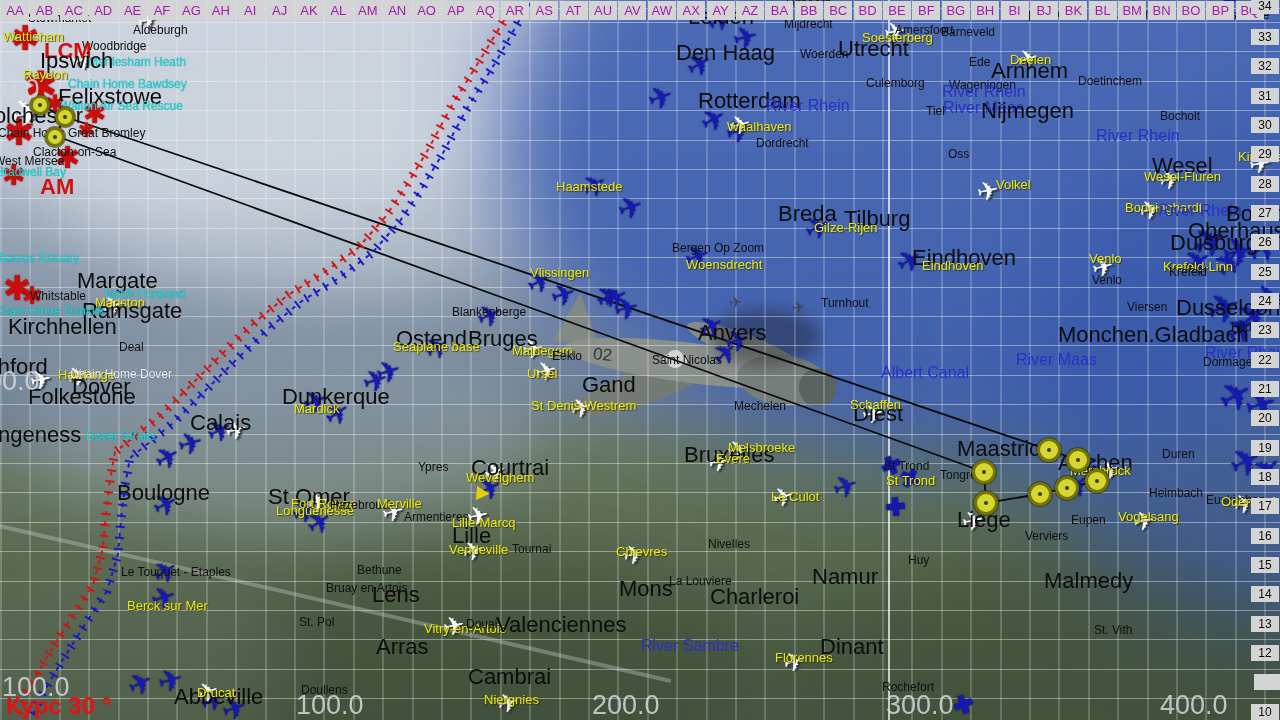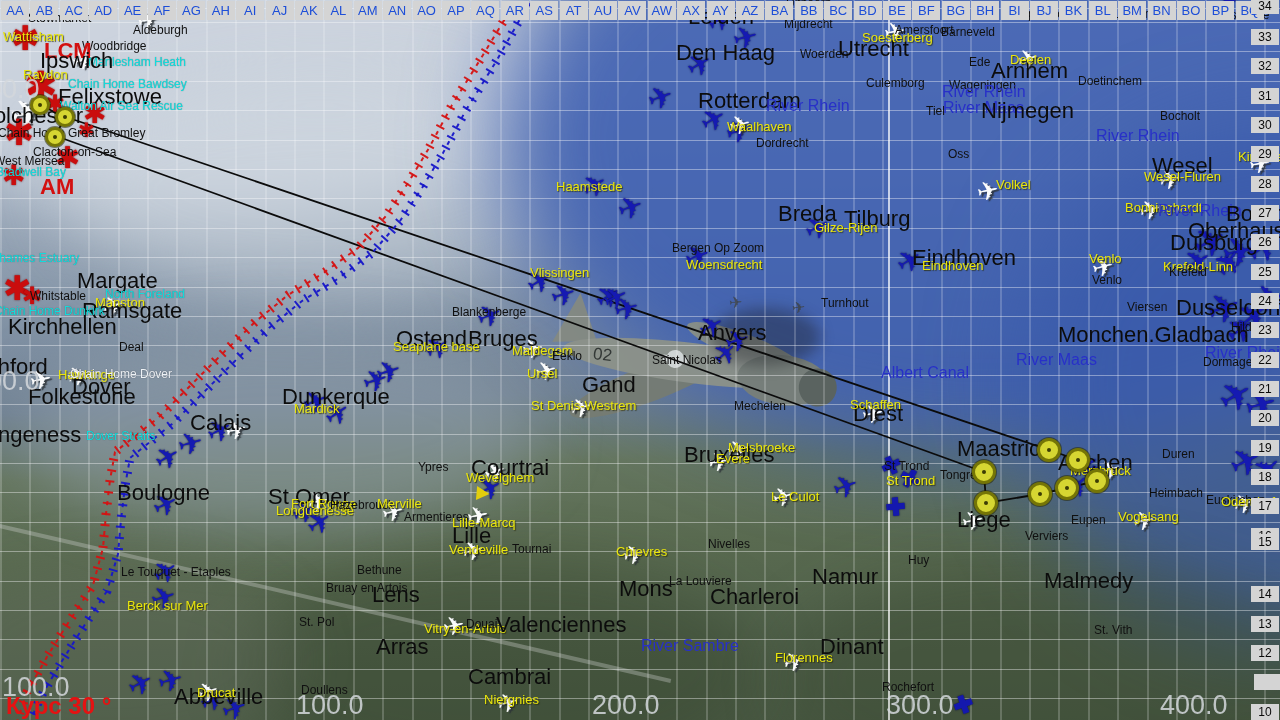--- a/index.html
+++ b/index.html
@@ -46,21 +46,21 @@
   .plane,.mark-red,.fx{position:absolute;line-height:1;transform-origin:center;}
   .p-blue{color:#151ab2;text-shadow:0 0 2px rgba(4,6,60,.9);}
   .p-white{color:#fafbfc;text-shadow:2px 2px 1px rgba(45,50,55,.85);}
   .p-gray{color:#3e4449;opacity:.85;}
   .mark-red{color:#ca0d0d;text-shadow:0 0 2px rgba(110,0,0,.85);}
   .fx{color:#1418ae;font-weight:bold;text-shadow:0 0 2px rgba(4,6,60,.85);}
   .tri{position:absolute;width:0;height:0;border-left:7px solid transparent;border-right:7px solid transparent;border-bottom:13px solid #e2ce0c;transform:rotate(95deg);z-index:4;}
   .wp{position:absolute;border-radius:50%;background:#d6d632;border:3px solid #757506;box-shadow:0 0 0 1px rgba(40,40,0,.55);}
   .wp::after{content:"";position:absolute;left:50%;top:50%;width:4px;height:4px;margin:-2px 0 0 -2px;border-radius:50%;background:#3c3c04;}
   
-  .coltag{position:absolute;top:1px;width:28px;height:19px;background:#d4d4d4;color:#1d4ed8;
+  .coltag{position:absolute;top:1px;width:28px;height:19px;background:#d4d4d4;color:#a21caf;
     font-size:13px;text-align:center;line-height:19px;}
   .rowtag{position:absolute;left:1251px;width:28px;height:16px;background:#d4d4d4;color:#0a0a0a;
     font-size:12px;text-align:center;line-height:16px;}
   #hud-course{position:absolute;left:6px;top:692px;font-size:24px;font-weight:bold;color:#e51212;z-index:8;}
 </style>
 </head>
 <body>
 
 <div id="screen">
 
@@ -457,21 +457,21 @@
       <div class="rowtag" style="left: 1251px; top: 264px;">25</div>
       <div class="rowtag" style="left: 1251px; top: 293px;">24</div>
       <div class="rowtag" style="left: 1251px; top: 322px; text-align: center;">23</div>
       <div class="rowtag" style="left: 1251px; top: 352px;">22</div>
       <div class="rowtag" style="left: 1251px; top: 381px;">21</div>
       <div class="rowtag" style="left: 1251px; top: 410px;">20</div>
       <div class="rowtag" style="left: 1251px; top: 440px;">19</div>
       <div class="rowtag" style="left: 1251px; top: 469px;">18</div>
       <div class="rowtag" style="left: 1251px; top: 498px;">17</div>
       <div class="rowtag" style="left: 1251px; top: 528px;">16</div>
-      <div class="rowtag" style="left: 1251px; top: 534px;">15</div>
+      <div class="rowtag" style="left: 1251px; top: 557px;">15</div>
       <div class="rowtag" style="left: 1251px; top: 586px;">14</div>
       <div class="rowtag" style="left: 1251px; top: 616px;">13</div>
       <div class="rowtag" style="left: 1251px; top: 645px;">12</div>
       <div class="rowtag" style="left: 1254px; top: 674px; padding-left: 40px;">11</div>
       <div class="rowtag" style="left: 1251px; top: 704px;">10</div>
       <div class="lbl k-scale" style="left: 296px; top: 692px;">100.0</div>
       <div class="lbl k-scale" style="left: 592px; top: 692px;">200.0</div>
       <div class="lbl k-scale" style="left: 886px; top: 692px;">300.0</div>
       <div class="lbl k-scale" style="left: 1160px; top: 692px;">400.0</div>
       <div class="lbl k-scale" style="left: -28px; top: 76px;">300.0</div>

